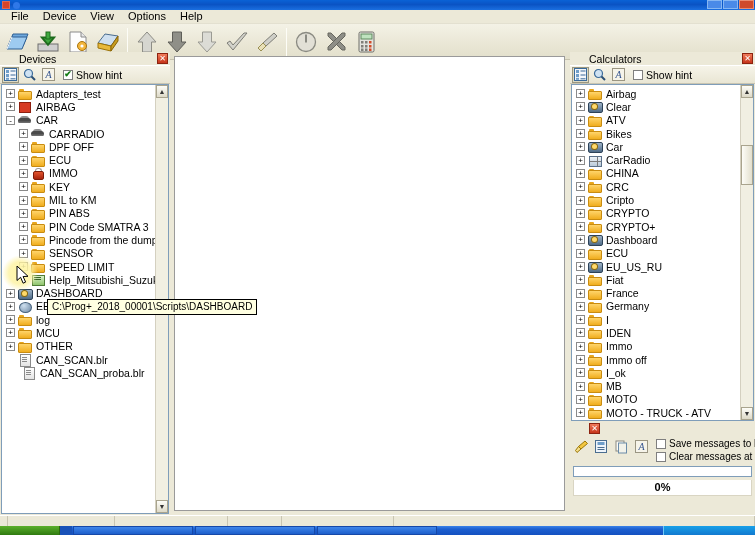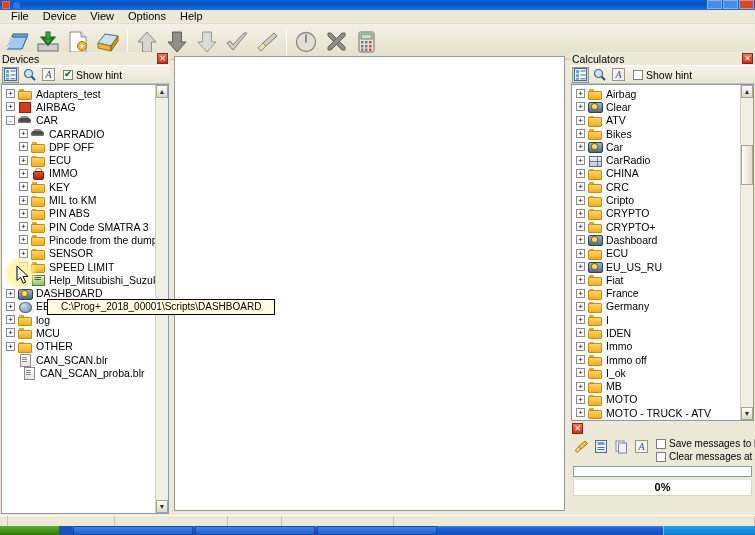--- a/index.html
+++ b/index.html
@@ -49,21 +49,21 @@
   
   #workarea{
     position:absolute; left:0; top:52px; right:0; bottom:20px;
     display:flex;
   }
 
   
   .panel{ display:flex; flex-direction:column; background:#ece9d8; }
   .panel-head{
     height:13px; display:flex; align-items:center;
-    font-size:10.5px; color:#000; padding-left:2px;
+    font-size:10.5px; color:#000; padding-left:19px;
     background:#ece9d8; position:relative;
   }
   .panel-head .ttl{ flex:1; line-height:12px;}
   .panel-close{
     width:11px;height:11px;margin-right:2px;
     background:linear-gradient(180deg,#f07a5a,#c6341a);
     border:1px solid #8d2310; color:#fff; font-size:8px;
     display:flex;align-items:center;justify-content:center;
     font-family:"Liberation Sans",sans-serif; line-height:1;
   }
@@ -202,21 +202,21 @@
     border:1px solid #a9a48e;
   }
 
   
   #devices{ width:170px; }
 
   
   #tooltip{
     position:absolute; left:47px; top:299px;
     background:#ffffe1; border:1px solid #000;
-    font-size:10px; padding:1px 13px; line-height:12px;
+    font-size:10px; padding:1px 4px; line-height:12px;
     white-space:nowrap; z-index:50; color:#000;
   }
 
   
   #cursor{ position:absolute; left:16px; top:266px; z-index:60; }
   #cursor-glow{
     position:absolute; left:2px; top:256px; width:36px;height:34px;
     background:radial-gradient(circle,#fff7a8 0%,#fdf2a0cc 45%,#fff0 72%);
     z-index:40; pointer-events:none;
   }

